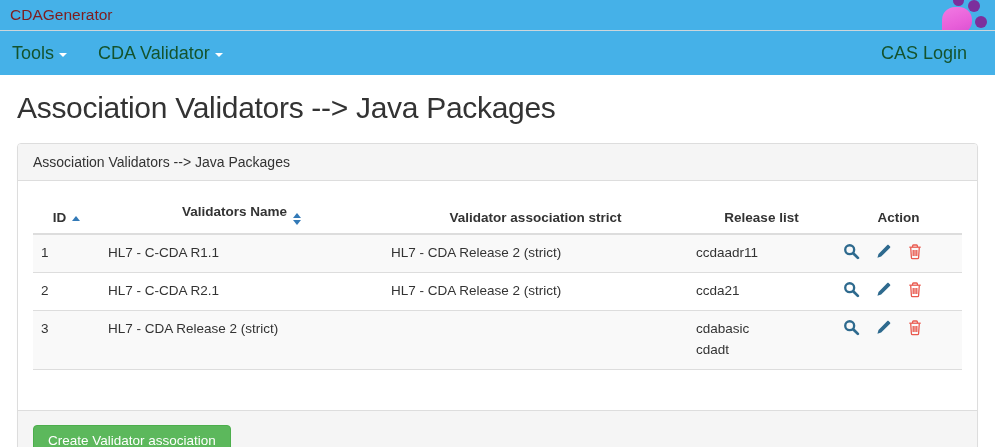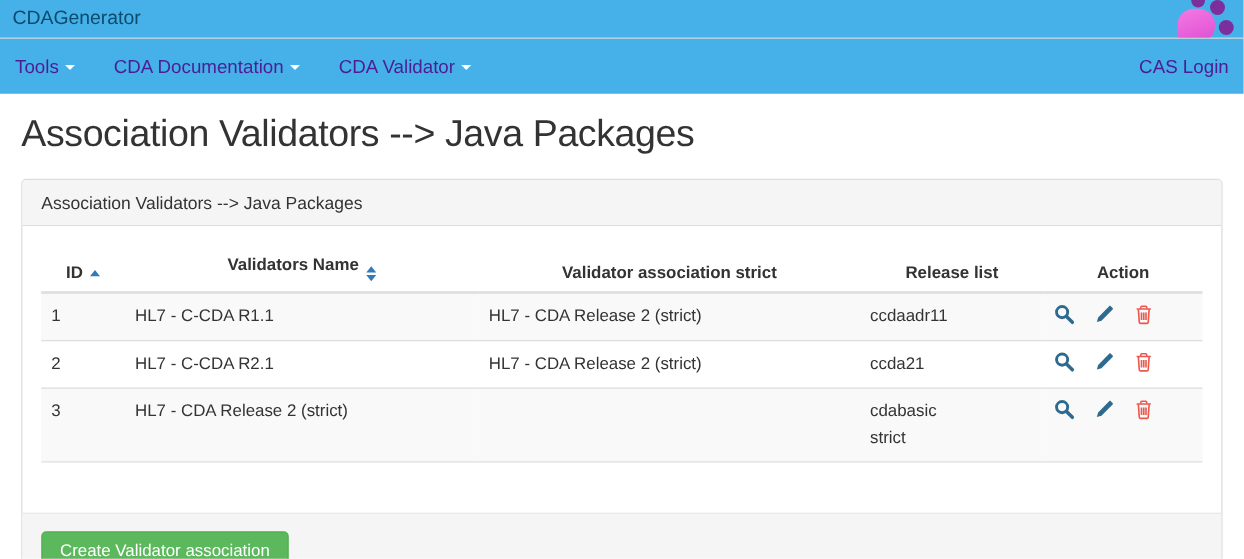--- a/index.html
+++ b/index.html
@@ -11,41 +11,41 @@
     font-size: 14px;
   }
   
   .titlebar {
     position: relative; height: 31px;
     background: var(--navbar-blue, #45b1e8);
     border-bottom: 1px solid #ccd6db;
   }
   .brand {
     position: absolute; left: 10px; top: 6px;
-    color: #0c4a6e; font-size: 15.5px; text-decoration: none;
+    color: #7f1d1d; font-size: 15.5px; text-decoration: none;
   }
   .logo { position:absolute; right:0; top:0; width:58px; height:30px; overflow:hidden; }
   .logo .dot { position:absolute; border-radius:50%; background: var(--logo-purple,#7c2f9c); }
   .logo .dot1 { width:11px; height:11px; left:16px; top:-5px; }
   .logo .dot2 { width:12px; height:12px; left:31px; top:0px; }
   .logo .dot3 { width:12px; height:12px; left:38px; top:16px; }
   .logo .blob {
     position:absolute; left:5px; top:7px; width:30px; height:27px;
     border-radius: 13px 13px 13px 4px;
     background: linear-gradient(160deg, #f27ae3 0%, var(--logo-pink,#e85fd9) 60%, #d84fd0 100%);
   }
   .navbar {
     height: 44px; background: var(--navbar-blue, #45b1e8);
     display: flex; align-items: center; padding: 0 12px;
   }
   .nav-item {
-    color: #4c1d95; font-size: 15px; margin-right: 31px;
+    color: #14532d; font-size: 18px; margin-right: 31px;
     cursor: pointer; white-space: nowrap;
   }
-  .nav-item.login { margin: 0 0 0 auto; }
+  .nav-item.login { margin: 0 16px 0 auto; }
   .caret {
     display: inline-block; margin-left: 5px; vertical-align: 2px;
     border-top: 4px solid #fff;
     border-left: 4px solid transparent; border-right: 4px solid transparent;
   }
   
   .page-title {
     margin: 16px 0 18px; padding: 0 17px;
     font-size: 30px; font-weight: 500; color: #333; letter-spacing: -0.3px;
   }
@@ -108,23 +108,20 @@
     <span class="dot dot1"></span>
     <span class="dot dot2"></span>
     <span class="dot dot3"></span>
     <span class="blob"></span>
   </div>
 </div>
 
 <div class="navbar">
   <span class="nav-item">
     <span>Tools</span><span class="caret"></span>
-  </span>
-  <span class="nav-item">
-    <span>CDA Documentation</span><span class="caret"></span>
   </span>
   <span class="nav-item">
     <span>CDA Validator</span><span class="caret"></span>
   </span>
   <span class="nav-item login">CAS Login</span>
 </div>
 
 <h1 class="page-title">Association Validators --&gt; Java Packages</h1>
 
 <div class="container">
@@ -221,21 +218,21 @@
     </span>
   </div>
 </td>
             </tr>
             <tr>
               <td>3</td>
               <td>HL7 - CDA Release 2 (strict)</td>
               <td></td>
               <td>
                 <div>cdabasic</div>
-                <div>strict</div>
+                <div>cdadt</div>
               </td>
               <td>
   <div class="actions">
     <span class="act icon-view">
       <svg width="17" height="17" viewBox="0 0 16 16">
         <circle cx="6.3" cy="6.3" r="4.2" fill="none" stroke="currentColor" stroke-width="2.2"></circle>
         <line x1="9.8" y1="9.8" x2="14" y2="14" stroke="currentColor" stroke-width="2.6" stroke-linecap="round"></line>
       </svg>
     </span>
     <span class="act icon-edit">

